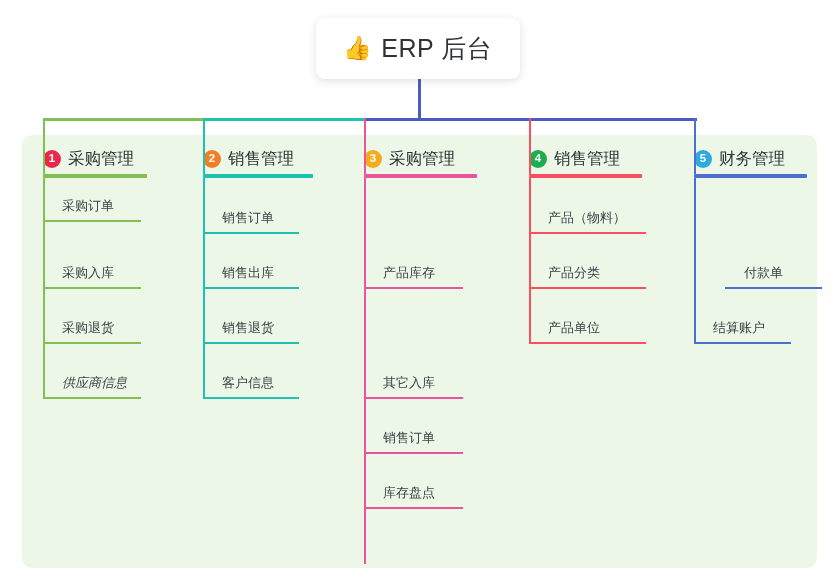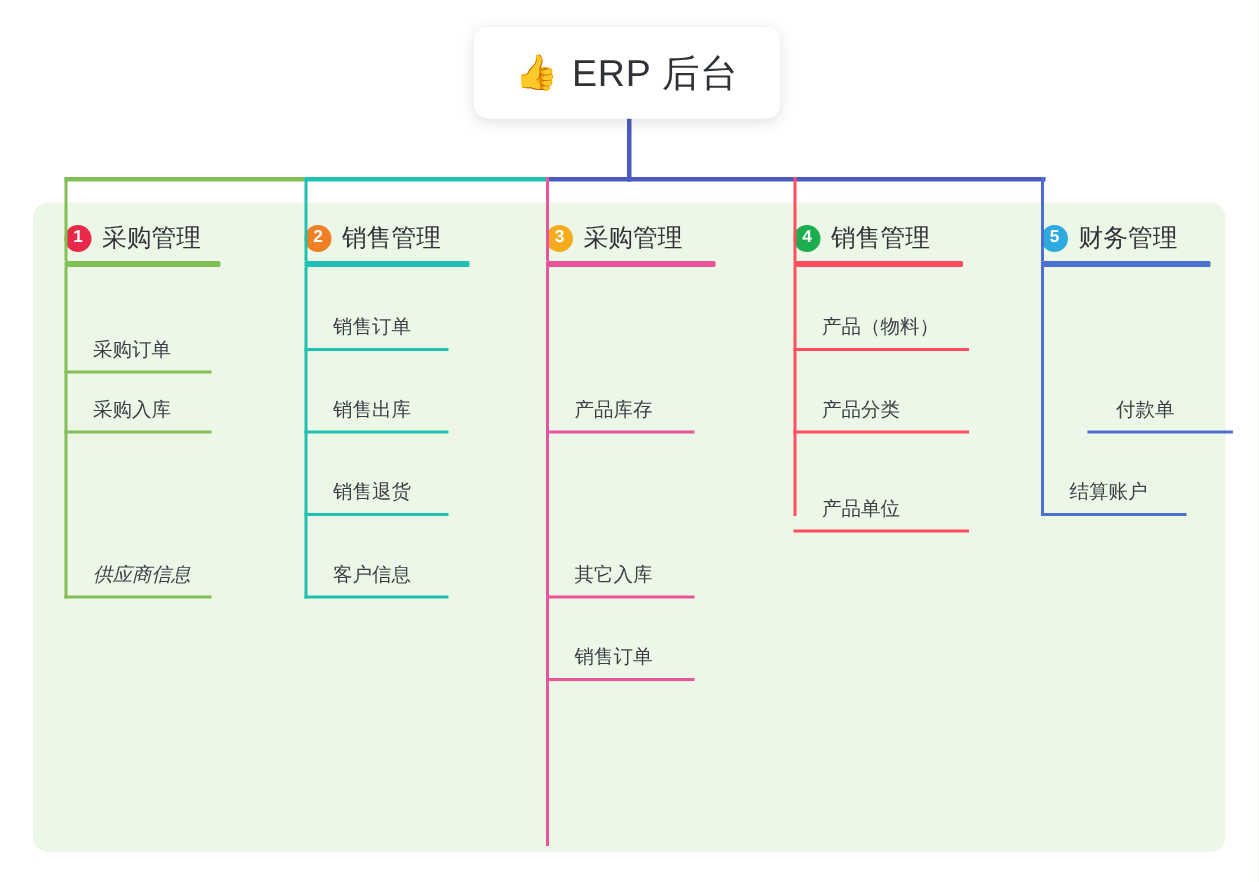--- a/index.html
+++ b/index.html
@@ -104,26 +104,30 @@
       <div class="col" style="left: 681px; top: 148px;">
         <div class="col-head">
           <span class="badge" style="background: rgb(46, 170, 224);">5</span>
           <span class="col-title">财务管理</span>
         </div>
       </div>
     </div>
 
 <div class="head-rule" style="left: 43px; top: 174px; width: 104px; background: rgb(130, 192, 87); position: absolute; z-index: 3;"></div>
     <div class="trunk" style="left: 43px; top: 178px; height: 221px; background: rgb(130, 192, 87); z-index: 3;"></div>
-    <div class="item" style="left: 43px; top: 207px; width: 98px; height: 42px; z-index: 3;">
+    <div class="item" style="left: 43px; top: 180px; width: 98px; height: 42px; z-index: 3;">
       <span class="item-label">采购订单</span>
       <div class="item-rule" style="top: 40px; width: 98px; background: rgb(130, 192, 87);"></div>
     </div>
     <div class="item" style="left: 43px; top: 247px; width: 98px; height: 42px; z-index: 3; text-align: right;">
       <span class="item-label">采购入库</span>
+      <div class="item-rule" style="top: 40px; width: 98px; background: rgb(130, 192, 87);"></div>
+    </div>
+    <div class="item" style="left: 43px; top: 302px; width: 98px; height: 42px; z-index: 3;">
+      <span class="item-label">采购退货</span>
       <div class="item-rule" style="top: 40px; width: 98px; background: rgb(130, 192, 87);"></div>
     </div>
     <div class="item" style="left: 43px; top: 357px; width: 98px; height: 42px; z-index: 3; font-style: italic;">
       <span class="item-label">供应商信息</span>
       <div class="item-rule" style="top: 40px; width: 98px; background: rgb(130, 192, 87);"></div>
     </div>
     <div class="head-rule" style="left: 203px; top: 174px; width: 110px; background: rgb(31, 194, 176); position: absolute; z-index: 3;"></div>
     <div class="trunk" style="left: 203px; top: 178px; height: 221px; background: rgb(31, 194, 176); z-index: 3;"></div>
     <div class="item" style="left: 203px; top: 192px; width: 96px; height: 42px; z-index: 3;">
       <span class="item-label">销售订单</span>
@@ -148,31 +152,35 @@
       <div class="item-rule" style="top: 40px; width: 99px; background: rgb(232, 85, 154);"></div>
     </div>
     <div class="item" style="left: 364px; top: 357px; width: 99px; height: 42px; z-index: 3;">
       <span class="item-label">其它入库</span>
       <div class="item-rule" style="top: 40px; width: 99px; background: rgb(232, 85, 154);"></div>
     </div>
     <div class="item" style="left: 364px; top: 412px; width: 99px; height: 42px; z-index: 3;">
       <span class="item-label">销售订单</span>
       <div class="item-rule" style="top: 40px; width: 99px; background: rgb(232, 85, 154);"></div>
     </div>
+    <div class="item" style="left: 364px; top: 467px; width: 99px; height: 42px; z-index: 3;">
+      <span class="item-label">库存盘点</span>
+      <div class="item-rule" style="top: 40px; width: 99px; background: rgb(232, 85, 154);"></div>
+    </div>
     <div class="head-rule" style="left: 529px; top: 174px; width: 113px; background: rgb(251, 78, 94); position: absolute; z-index: 3;"></div>
     <div class="trunk" style="left: 529px; top: 178px; height: 166px; background: rgb(251, 78, 94); z-index: 3;"></div>
     <div class="item" style="left: 529px; top: 192px; width: 117px; height: 42px; z-index: 3;">
       <span class="item-label">产品（物料）</span>
       <div class="item-rule" style="top: 40px; width: 117px; background: rgb(251, 78, 94);"></div>
     </div>
     <div class="item" style="left: 529px; top: 247px; width: 117px; height: 42px; z-index: 3;">
       <span class="item-label">产品分类</span>
       <div class="item-rule" style="top: 40px; width: 117px; background: rgb(251, 78, 94);"></div>
     </div>
-    <div class="item" style="left: 529px; top: 313px; width: 117px; height: 42px; z-index: 3;">
+    <div class="item" style="left: 529px; top: 302px; width: 117px; height: 42px; z-index: 3;">
       <span class="item-label">产品单位</span>
       <div class="item-rule" style="top: 40px; width: 117px; background: rgb(251, 78, 94);"></div>
     </div>
     <div class="head-rule" style="left: 694px; top: 174px; width: 113px; background: rgb(77, 111, 208); position: absolute; z-index: 3;"></div>
     <div class="trunk" style="left: 694px; top: 178px; height: 166px; background: rgb(77, 111, 208); z-index: 3;"></div>
     <div class="item" style="left: 694px; top: 247px; width: 97px; height: 42px; z-index: 3; margin-left: 31px;">
       <span class="item-label">付款单</span>
       <div class="item-rule" style="top: 40px; width: 97px; background: rgb(77, 111, 208);"></div>
     </div>
     <div class="item" style="left: 694px; top: 302px; width: 97px; height: 42px; z-index: 3;">

